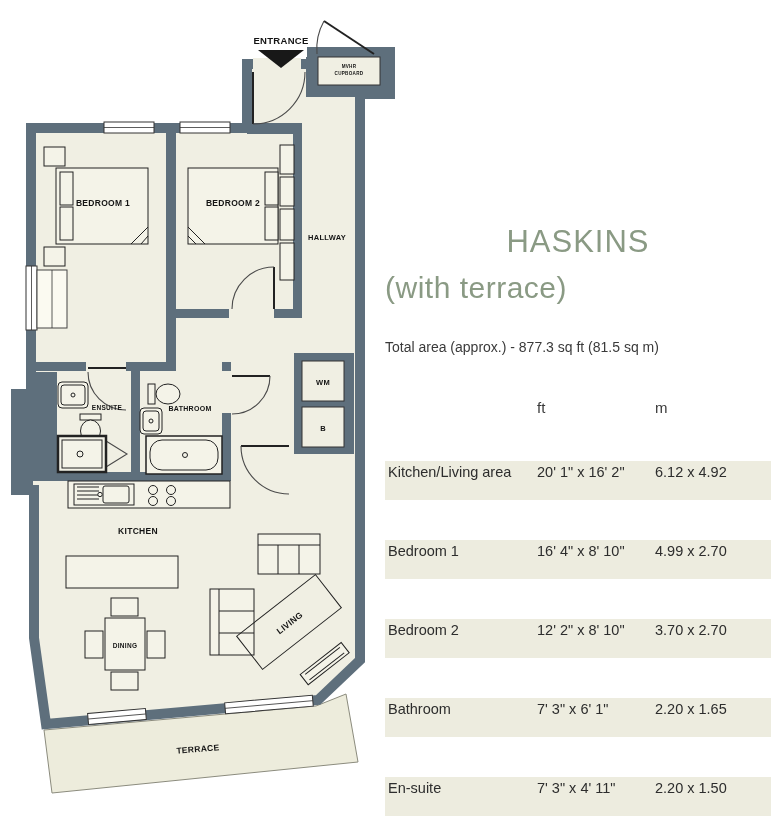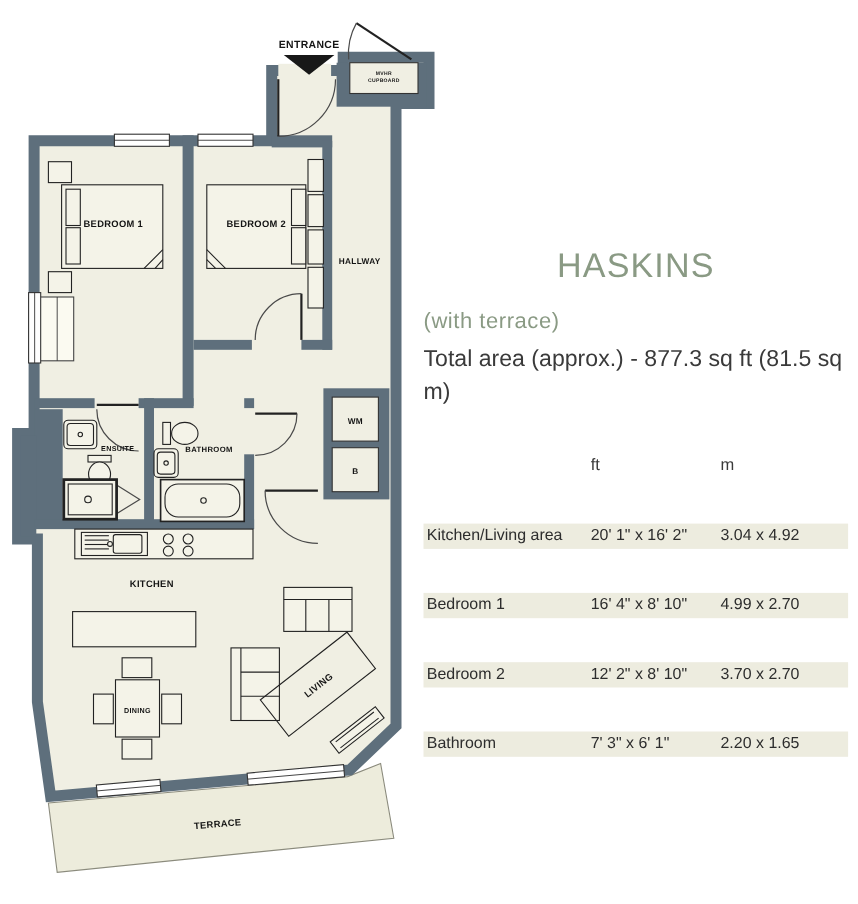--- a/index.html
+++ b/index.html
@@ -2,26 +2,26 @@
 <html><head>
 <meta charset="utf-8">
 <style>
   html,body { margin:0; padding:0; background:#ffffff; }
   .page { position:relative; width:780px; height:822px; background:#ffffff;
           font-family:"Liberation Sans", sans-serif; overflow:hidden; }
   .plan-svg { position:absolute; left:0; top:0; }
   .lbl { font-family:"Liberation Sans", sans-serif; font-weight:bold; fill:#141414; letter-spacing:0.3px; }
   .info { position:absolute; left:385px; top:226px; width:386px; }
   .title { font-size:31px; color:#8a9a84; font-weight:400; letter-spacing:1px; line-height:1.05;text-align:center; }
-  .subtitle { font-size:20px; color:#8a9a84; font-weight:400; margin-top:22px; letter-spacing:0.5px; }
-  .meta { margin-top:8px; font-size:21px; color:#3a3a3a; line-height:1.45; }
+  .subtitle { font-size:30px; color:#8a9a84; font-weight:400; margin-top:12px; letter-spacing:0.5px; }
+  .meta { margin-top:32px; font-size:14px; color:#3a3a3a; line-height:1.45; }
   .dims { margin-top:13px; }
   .dims-header, .dims-row { display:flex; align-items:flex-end;margin-top:40px; }
   .dims-header { font-size:15px; color:#3a3a3a; padding:2px 0 5px 3px; }
-  .dims-row { background:#edecdf; font-size:14.5px; color:#2d2d2d; padding:3px 0 4px 3px; margin-bottom:3px; }
+  .dims-row { background:#edecdf; font-size:14.5px; color:#2d2d2d; padding:3px 0 20px 3px; margin-bottom:3px; }
   .c-name { flex:0 0 149px; }
   .c-ft { flex:0 0 118px; }
   .c-m { flex:1 1 auto; }
   .note { margin-top:5px; font-size:11.5px; color:#3c3c3c; }
 </style>
 </head>
 <body>
 
 <div class="page">
 
@@ -245,32 +245,37 @@
 
     <div class="dims">
       <div class="dims-header">
         <span class="c-name"></span>
         <span class="c-ft">ft</span>
         <span class="c-m">m</span>
       </div>
       <div class="dims-row">
         <span class="c-name">Kitchen/Living area</span>
         <span class="c-ft">20' 1" x 16' 2"</span>
-        <span class="c-m">3.04 x 4.92</span>
+        <span class="c-m">6.12 x 4.92</span>
       </div>
       <div class="dims-row">
         <span class="c-name">Bedroom 1</span>
         <span class="c-ft">16' 4" x 8' 10"</span>
         <span class="c-m">4.99 x 2.70</span>
       </div>
       <div class="dims-row">
         <span class="c-name">Bedroom 2</span>
         <span class="c-ft">12' 2" x 8' 10"</span>
         <span class="c-m">3.70 x 2.70</span>
       </div>
       <div class="dims-row">
         <span class="c-name">Bathroom</span>
         <span class="c-ft">7' 3" x 6' 1"</span>
         <span class="c-m">2.20 x 1.65</span>
       </div>
+      <div class="dims-row">
+        <span class="c-name">En-suite</span>
+        <span class="c-ft">7' 3" x 4' 11"</span>
+        <span class="c-m">2.20 x 1.50</span>
+      </div>
     </div>
   </div>
 </div>
 
 </body></html>

